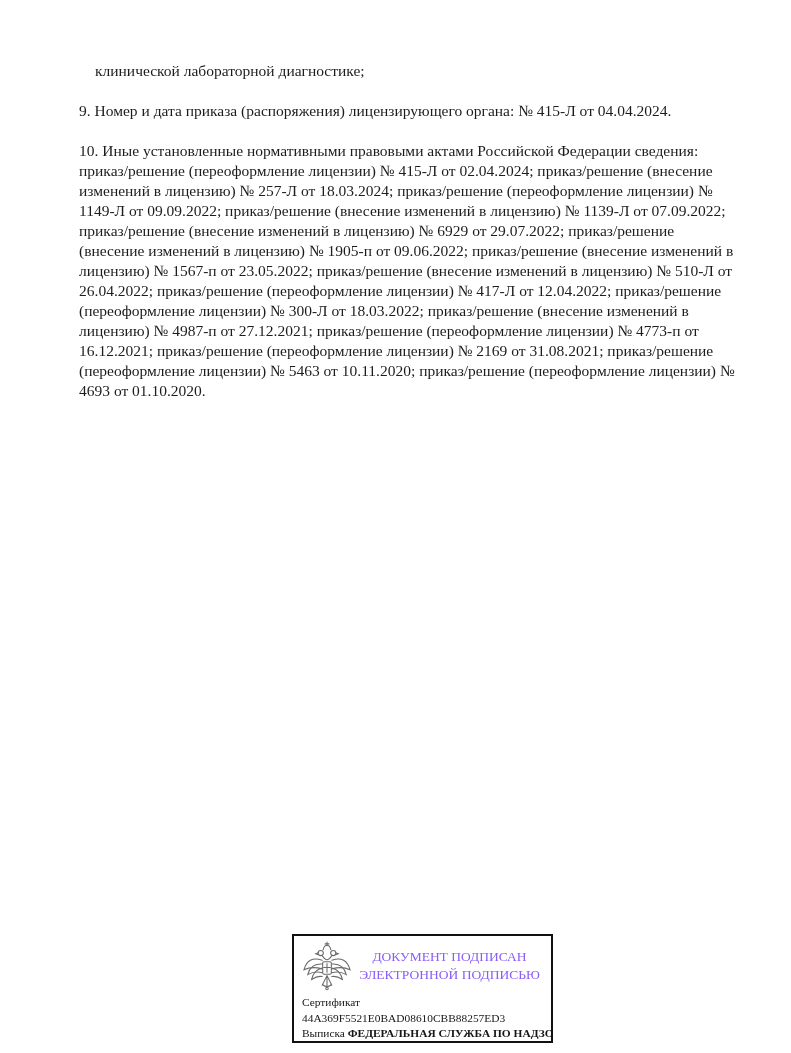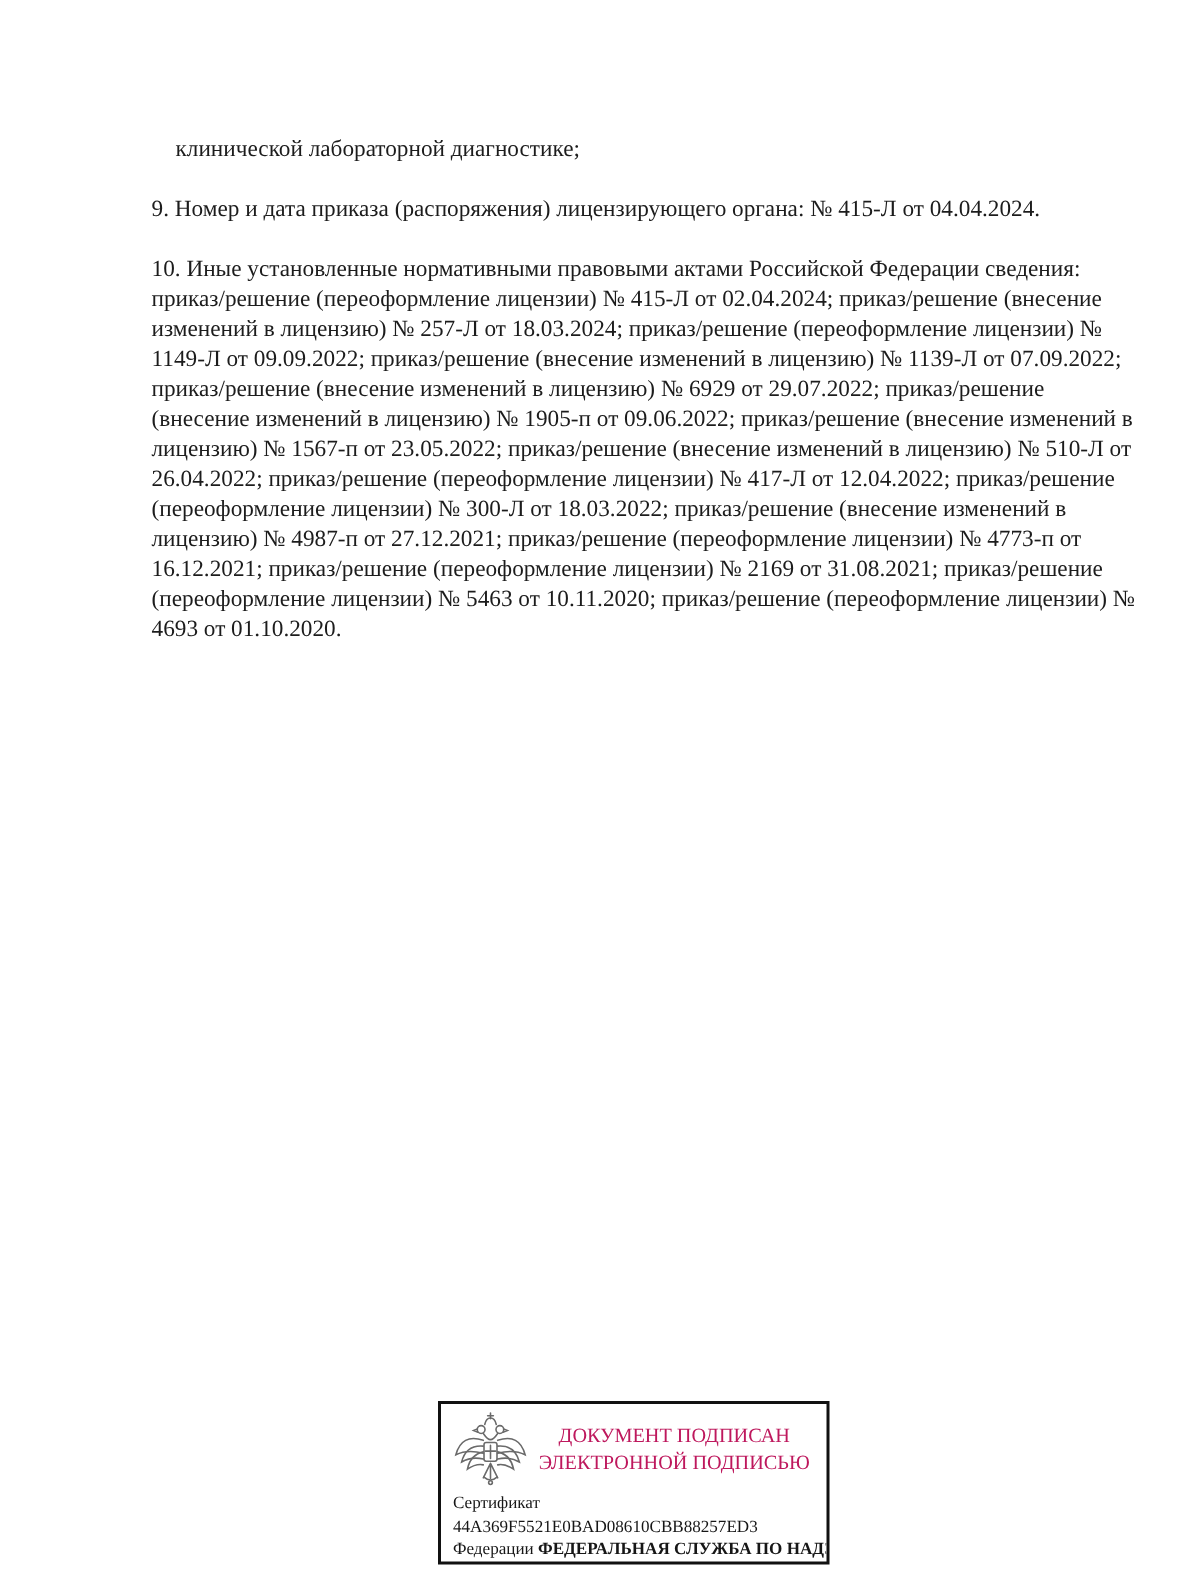--- a/index.html
+++ b/index.html
@@ -10,26 +10,25 @@
     color: #1c1c1c;
     overflow: hidden;
   }
   .page {
     position: relative;
     width: 791px; height: 1053px;
     background: #ffffff;
   }
   .content {
     position: absolute;
-    left: 101px; top: 61px;
+    left: 79px; top: 61px;
     width: 660px;
     font-size: 15.5px;
     line-height: 20px;
     text-align: left;
-    margin-top: 29px;
   }
   .indent-line { padding-left: 16px; }
   .para { margin-top: 20px; }
   .stamp {
     position: absolute;
     left: 292px; top: 934px;
     width: 261px; height: 109px;
     border: 2px solid #111111;
     background: #ffffff;
     overflow: hidden;
@@ -40,21 +39,21 @@
     padding: 4px 4px 0 8px;
     height: 57px;
   }
   .emblem { flex: 0 0 auto; width: 50px; height: 52px; }
   .stamp-title {
     flex: 1 1 auto;
     text-align: center;
     font-size: 13.5px;
     line-height: 18px;
     padding-top: 8px;
-    color: #be185d;
+    color: #8b5cf6;
   }
   .stamp-info {
     padding: 2px 0 0 8px;
     font-size: 11.4px;
     line-height: 15.6px;
     color: #161616;
   }
   .owner-line {
     white-space: nowrap;
     overflow: hidden;
@@ -97,18 +96,18 @@
           <circle cx="26" cy="49.3" r="1.3"></circle>
         </svg>
       </span>
       <div class="stamp-title">
         <div>ДОКУМЕНТ ПОДПИСАН</div>
         <div>ЭЛЕКТРОННОЙ ПОДПИСЬЮ</div>
       </div>
     </div>
     <div class="stamp-info">
       <div><span>Сертификат</span> <span>44A369F5521E0BAD08610CBB88257ED3</span></div>
-      <div class="owner-line"><span>Федерации</span> <b>ФЕДЕРАЛЬНАЯ СЛУЖБА ПО НАДЗОРУ В СФ</b></div>
+      <div class="owner-line"><span>Выписка</span> <b>ФЕДЕРАЛЬНАЯ СЛУЖБА ПО НАДЗОРУ В СФ</b></div>
       <div>Действителен с 07.12.2023 по 01.03.2025</div>
     </div>
   </div>
 
 </div>
 
 </body></html>

